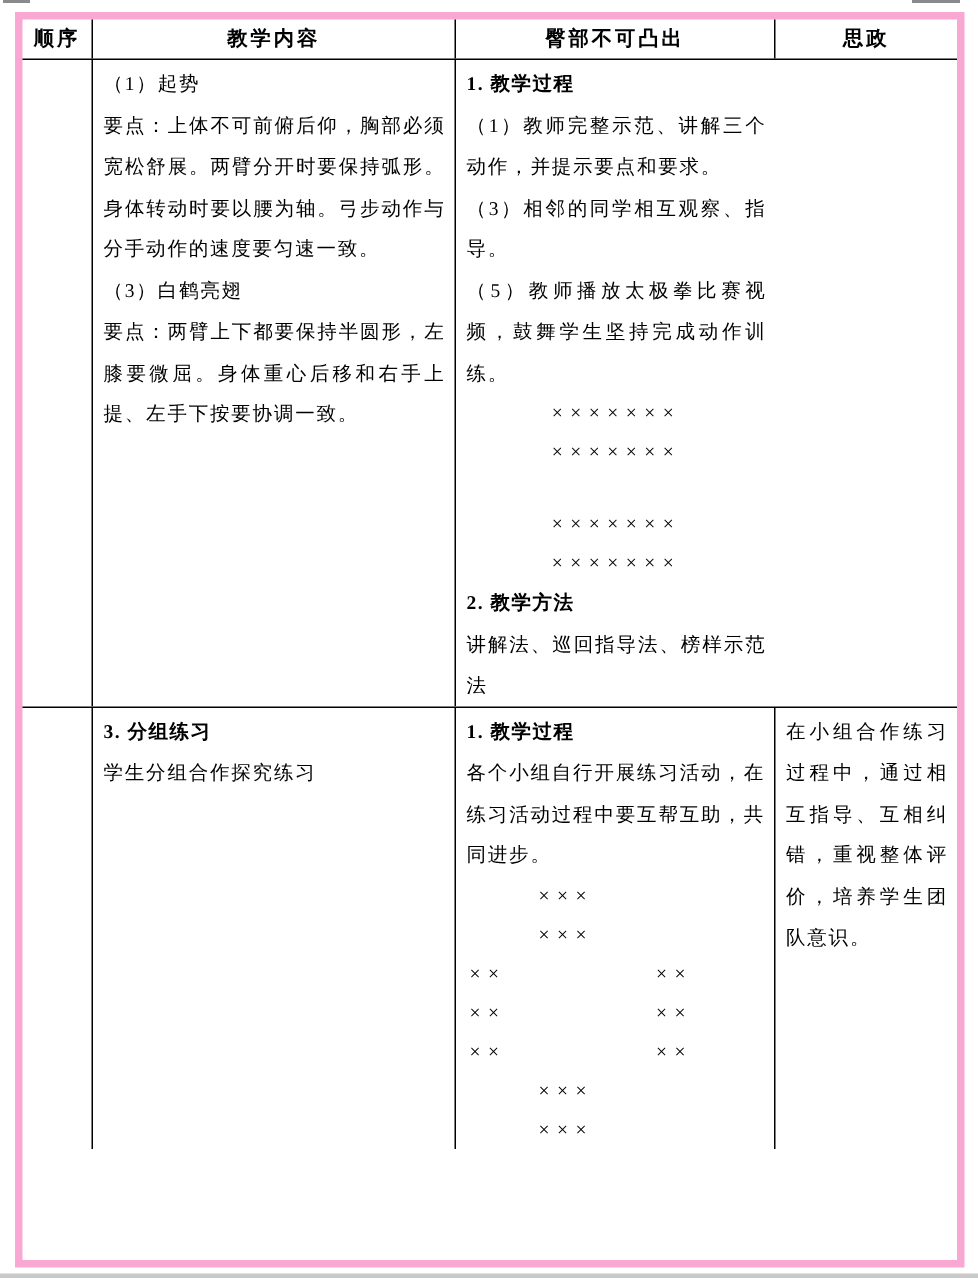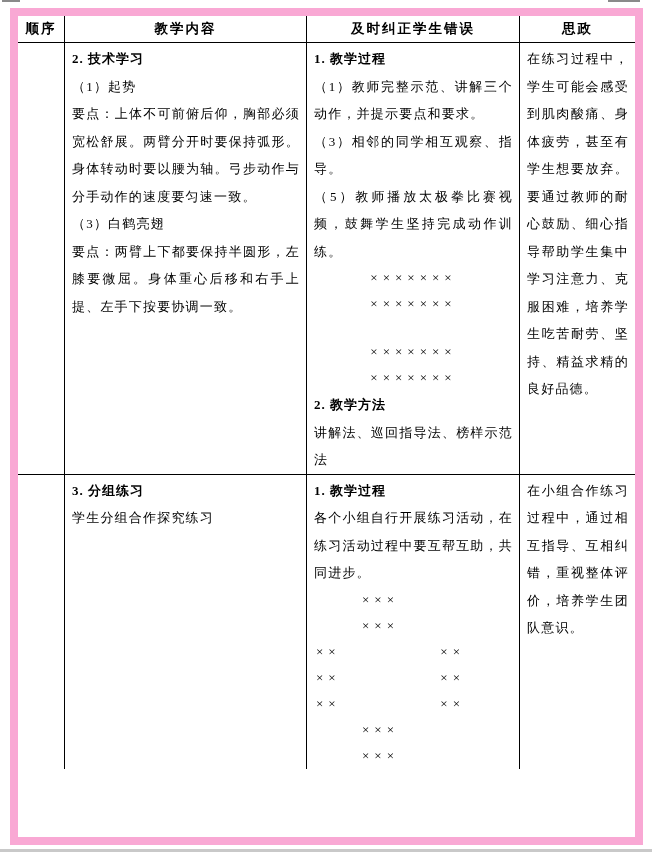--- a/index.html
+++ b/index.html
@@ -11,21 +11,21 @@
     overflow: hidden;
   }
   .artifact { position: absolute; background: #8a8a8a; }
   .artifact.tl { left: 2px; top: 0; width: 18px; height: 2px; }
   .artifact.tr { left: 608px; top: 0; width: 32px; height: 2px; }
   .page-bottom-edge { position: absolute; left: 0; top: 849px; width: 652px; height: 3px; background: #c9c9c9; }
 
   .doc-table {
     position: absolute; left: 10px; top: 8px;
     width: 633px; height: 837px;
-    border: 8px solid #f9a8d4;
+    border: 5px solid #f9a8d4;
     display: flex; flex-direction: column;
     background: #fff;
   }
   .thead {
     display: flex; height: 27px; flex: 0 0 27px;
     border-bottom: 1px solid #000;
   }
   .thead .hcell {
     display: flex; align-items: center; justify-content: center;
     font-weight: bold; font-size: 13.5px; letter-spacing: 2px;
@@ -59,48 +59,44 @@
 </head>
 <body>
 
 <div class="artifact tl"></div>
 <div class="artifact tr"></div>
 
 <div class="doc-table">
   <div class="thead">
     <div class="hcell col-order">顺序</div>
     <div class="hcell col-content">教学内容</div>
-    <div class="hcell col-process">及时纠正学生错误</div>
+    <div class="hcell col-process">臀部不可凸出</div>
     <div class="hcell col-ideology">思政</div>
   </div>
   <div id="table-rows">
       <div class="trow trow-1">
         <div class="cell col-order"></div>
         <div class="cell col-content">
-          <div class="para bold">2. 技术学习</div>
           <div class="para">（1）起势</div>
           <div class="para">要点：上体不可前俯后仰，胸部必须宽松舒展。两臂分开时要保持弧形。身体转动时要以腰为轴。弓步动作与分手动作的速度要匀速一致。</div>
           <div class="para">（3）白鹤亮翅</div>
           <div class="para">要点：两臂上下都要保持半圆形，左膝要微屈。身体重心后移和右手上提、左手下按要协调一致。</div>
         </div>
         <div class="cell col-process">
           <div class="para bold">1.  教学过程</div>
           <div class="para">（1）教师完整示范、讲解三个动作，并提示要点和要求。</div>
           <div class="para">（3）相邻的同学相互观察、指导。</div>
           <div class="para">（5）教师播放太极拳比赛视频，鼓舞学生坚持完成动作训练。</div>
           <div class="para xline center">×××××××</div>
           <div class="para xline center">×××××××</div>
           <div class="spacer"></div>
           <div class="para xline center">×××××××</div>
           <div class="para xline center">×××××××</div>
           <div class="para bold">2.  教学方法</div>
           <div class="para">讲解法、巡回指导法、榜样示范法</div>
-        </div>
-        <div class="cell col-ideology">
-          <div class="para">在练习过程中，学生可能会感受到肌肉酸痛、身体疲劳，甚至有学生想要放弃。要通过教师的耐心鼓励、细心指导帮助学生集中学习注意力、克服困难，培养学生吃苦耐劳、坚持、精益求精的良好品德。</div>
         </div>
       </div>
       <div class="trow trow-2">
         <div class="cell col-order"></div>
         <div class="cell col-content">
           <div class="para bold">3.  分组练习</div>
           <div class="para">学生分组合作探究练习</div>
         </div>
         <div class="cell col-process">
           <div class="para bold">1.  教学过程</div>

